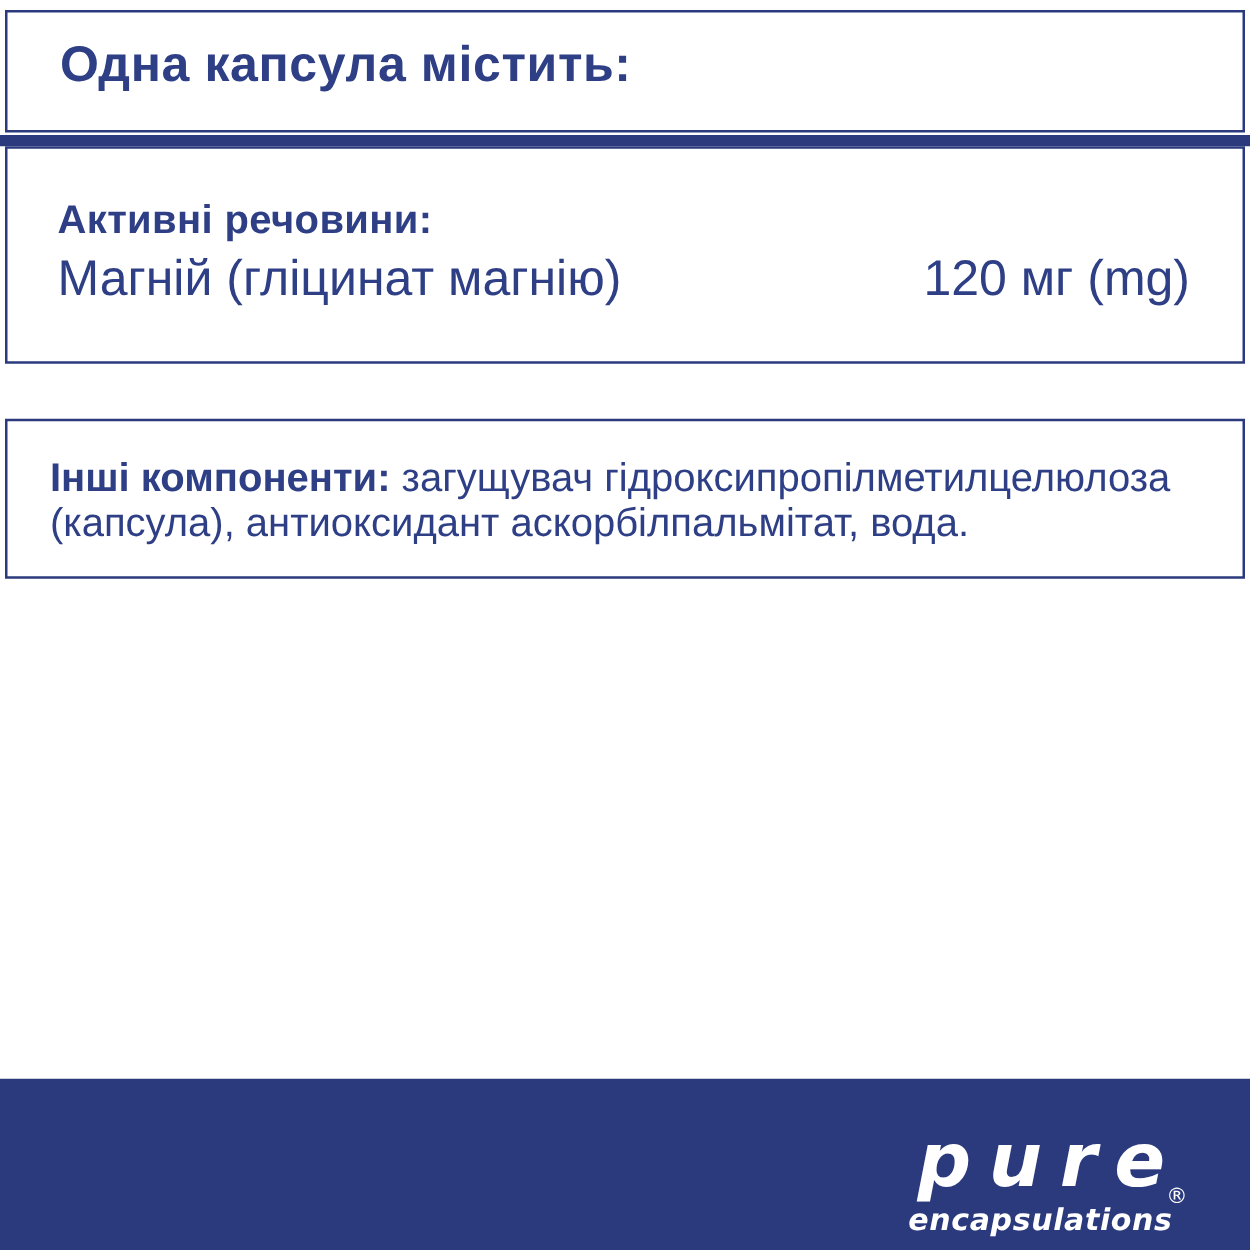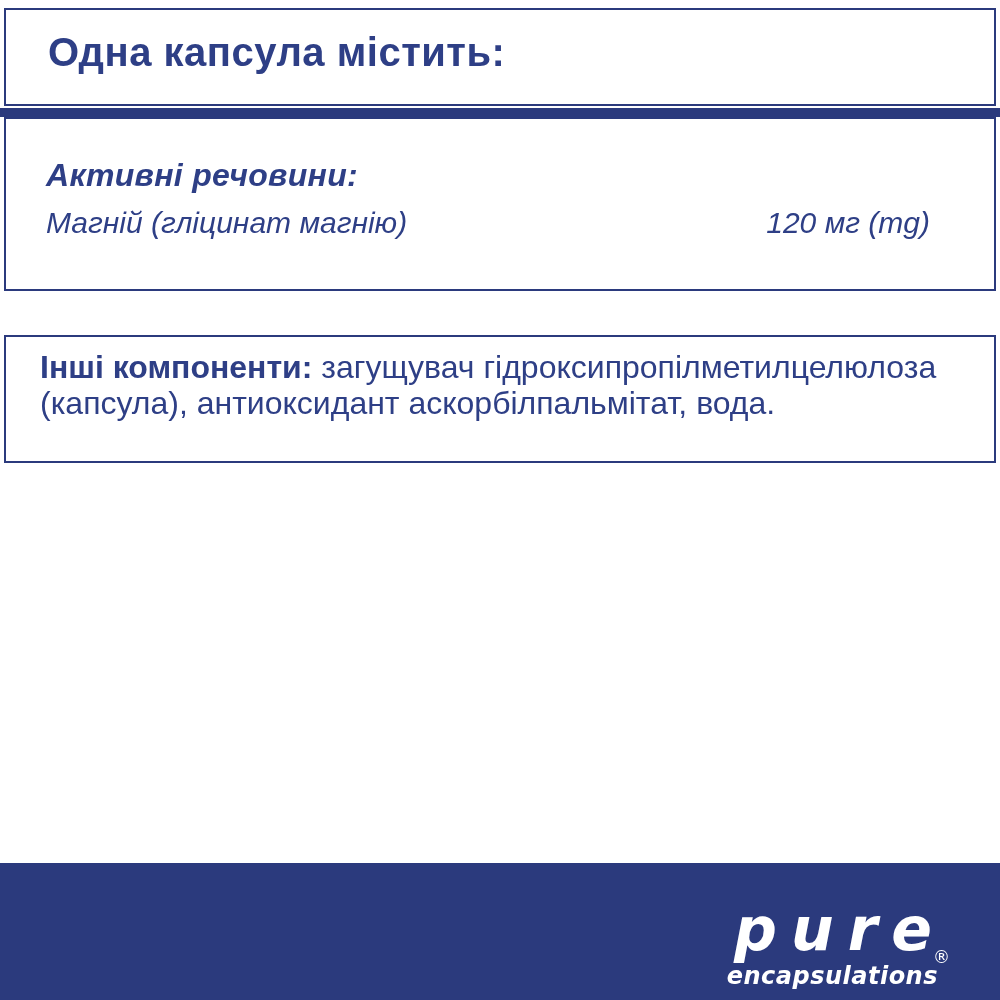--- a/index.html
+++ b/index.html
@@ -42,41 +42,40 @@
     position: absolute;
     left: 0;
     right: 0;
     top: 108px;
     height: 9px;
     background: var(--navy);
   }
   .active-box {
     top: 117px;
     height: 174px;
-    padding: 36px 64px 0 40px;
-    font-style: italic;
+    padding: 36px 42px 0 40px;
   }
   .section-heading {
     font-size: 32px;
     font-weight: bold;
     line-height: 40px;
     letter-spacing: 0.3px;
   }
   .ingredient-row {
     display: flex;
     justify-content: space-between;
     align-items: baseline;
     margin-top: 8px;
-    font-size: 30px;
+    font-size: 40px;
     line-height: 40px;
   }
   .other-box {
     top: 335px;
     height: 128px;
-    padding: 12px 36px 0 34px;
+    padding: 27px 36px 0 34px;
     font-size: 32px;
     line-height: 36px;
   }
   .other-box .inline-heading {
     font-weight: bold;
   }
   .brand-footer {
     position: absolute;
     left: 0;
     right: 0;

